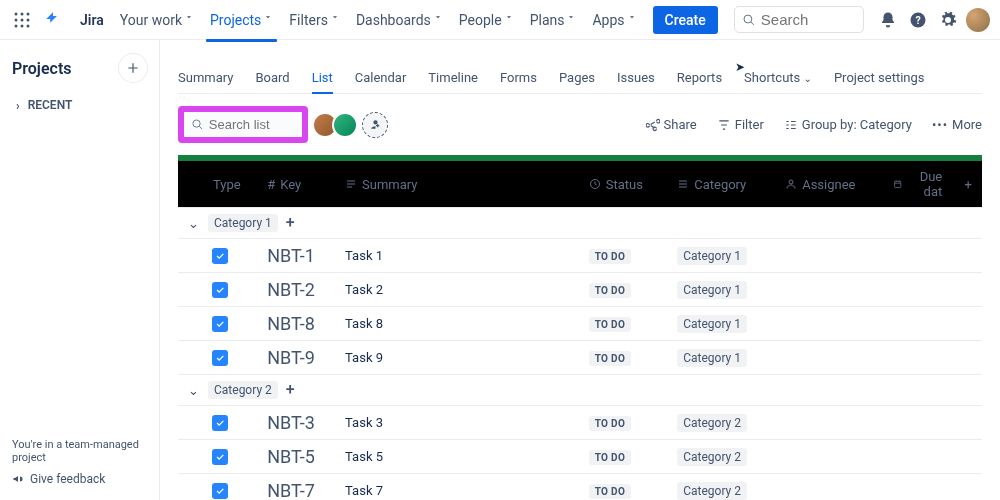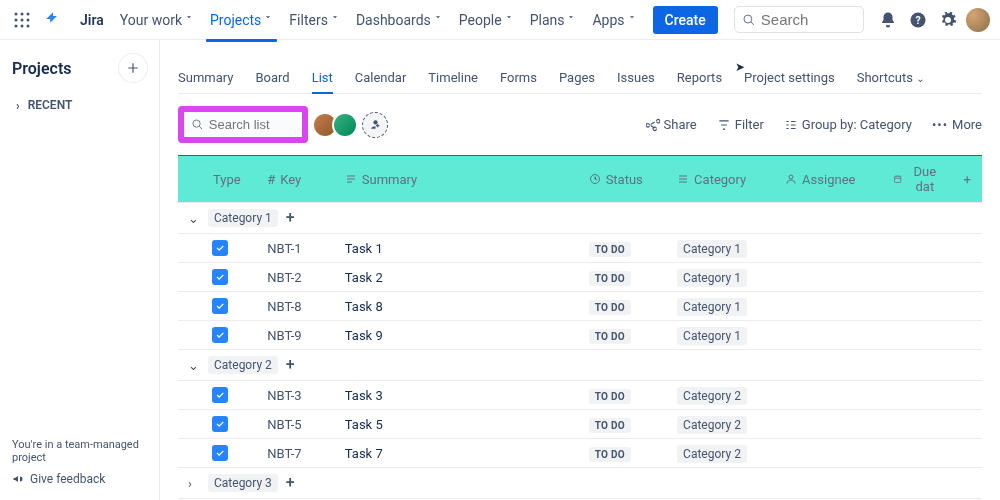--- a/index.html
+++ b/index.html
@@ -40,32 +40,32 @@
   .search-list input { border:none; outline:none; background:transparent; width:100%; font-size:13px;}
   .avatars { display:flex; align-items:center;}
   .avatars .a { width:26px; height:26px; border-radius:50%; border:2px solid #fff; margin-left:-6px; }
   .avatars .a1 { background:linear-gradient(135deg,#c97b4a,#8b5a2b);}
   .avatars .a2 { background:linear-gradient(135deg,#36B37E,#00875A);}
   .avatars .add { width:26px; height:26px; border-radius:50%; border:1px dashed #44546F; display:flex; align-items:center; justify-content:center; margin-left:4px; cursor:pointer; color:#44546F; background:#F4F5F7;}
   .tool-right { margin-left:auto; display:flex; align-items:center; gap:20px; color:#44546F; font-size:13px;}
   .tool-link { display:flex; align-items:center; gap:4px; cursor:pointer;}
   
   .list-table { width:100%; border-collapse:collapse; font-size:13px;}
-  .list-table th { text-align:center; font-weight:400; color:#626F86; padding:8px 10px; border-bottom:1px solid #EBECF0; border-top:1px solid #15803d; background:#5eead4;}
+  .list-table th { text-align:right; font-weight:400; color:#626F86; padding:8px 10px; border-bottom:1px solid #EBECF0; border-top:6px solid #15803d; background:#000000;}
   .col-type{width:80px;} .col-key{width:80px;} .col-summary{width:260px;} .col-status{width:90px;} .col-category{width:110px;} .col-assignee{width:110px;} .col-due{width:70px;}
   .add-col { width:30px; text-align:center; cursor:pointer; color:#44546F;}
   .group-row td { padding:8px 10px; border-bottom:1px solid #EBECF0; }
   .group-head { display:flex; align-items:center; gap:8px;}
   .group-chev { color:#44546F; cursor:pointer; width:12px; display:inline-block;}
   .group-lozenge { background:#F1F2F4; padding:2px 6px; border-radius:3px; font-size:12px; color:#44546F;}
   .group-add { color:#44546F; cursor:pointer; font-size:16px; line-height:1; font-weight:500;}
   .list-table tbody tr td { padding:6px 10px; border-bottom:1px solid #EBECF0; vertical-align:middle;}
   .type-ic { width:16px; height:16px; background:#2684FF; border-radius:3px; display:inline-flex; align-items:center; justify-content:center; margin-left:24px;}
   .type-ic svg { fill:#fff;}
-  .key { color:#44546F; font-size:13px;margin-top:32px; }
+  .key { color:#44546F; font-size:18px;margin-top:32px; }
   .status-l { background:#F1F2F4; color:#44546F; font-size:10px; font-weight:700; padding:2px 6px; border-radius:3px; letter-spacing:.3px;}
   .cat-l { background:#F1F2F4; color:#44546F; font-size:12px; padding:2px 6px; border-radius:3px;}
   .chev { display:inline-block; transform:translateY(1px);}
   .cursor-fake { position:absolute; left:735px; top:60px; font-size:12px; pointer-events:none;}
   svg { display:block; }
   .th-inner { display:flex; align-items:center; gap:5px; }
 </style>
 </head>
 <body>
 
@@ -194,22 +194,22 @@
     <div class="tabs" id="proj-tabs">
         <div class="tab">Summary</div>
         <div class="tab">Board</div>
         <div class="tab active">List</div>
         <div class="tab">Calendar</div>
         <div class="tab">Timeline</div>
         <div class="tab">Forms</div>
         <div class="tab">Pages</div>
         <div class="tab">Issues</div>
         <div class="tab">Reports</div>
+        <div class="tab">Shortcuts <span style="font-size:10px;">⌄</span></div>
         <div class="tab">Project settings</div>
-        <div class="tab">Shortcuts <span style="font-size:10px;">⌄</span></div>
       </div>
 
     <div class="toolbar">
       <div class="search-list">
         <svg width="13" height="13" viewBox="0 0 24 24">
             <path fill="none" stroke="#626F86" stroke-width="2" d="M10 18a8 8 0 1 1 0-16 8 8 0 0 1 0 16zm6-2l6 6"></path>
           </svg>
         <input placeholder="Search list" style="">
       </div>
       <div class="avatars">

